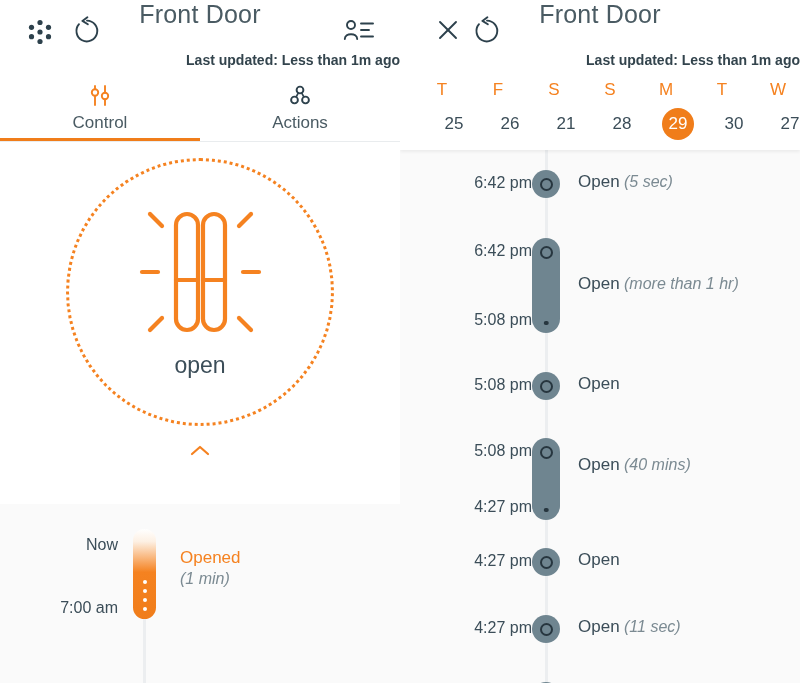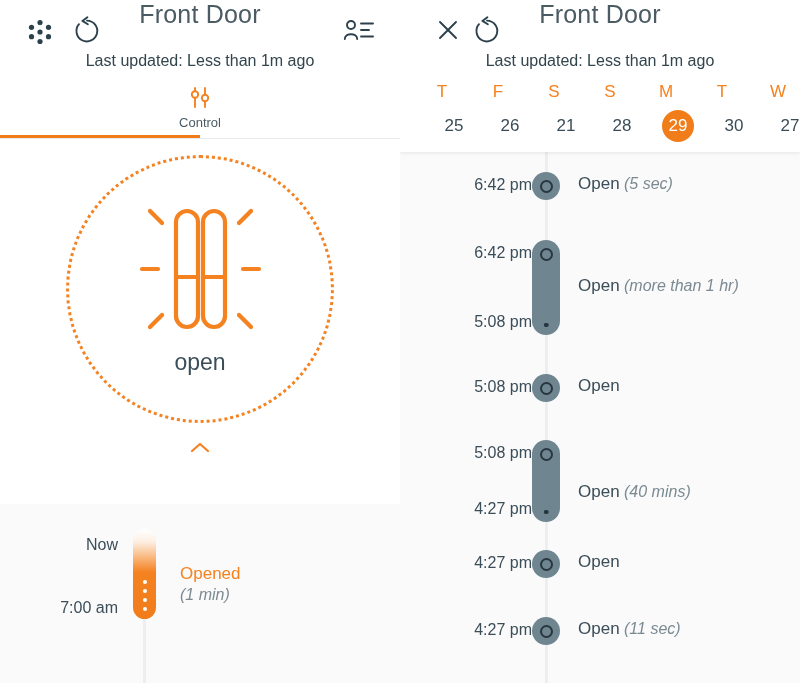--- a/index.html
+++ b/index.html
@@ -40,41 +40,42 @@
   .icon-btn {
     position: absolute;
     display: flex; align-items: center; justify-content: center;
   }
   .ic-grid { left: 22px; top: 16px; width: 36px; height: 32px; }
   .ic-refresh { left: 70px; top: 14px; width: 34px; height: 34px; }
   .ic-people { right: 22px; top: 14px; width: 38px; height: 34px; }
   .ic-close { left: 32px; top: 14px; width: 32px; height: 32px; }
 
   .subtitle {
-    text-align: center;
-    font-size: 16px;
+    text-align: right;
+    font-size: 14px;
     color: #33444d;
     margin-top: -8px;
+    font-weight: bold;
   }
 
   .tabs {
     display: flex;
     margin-top: 16px;
     position: relative;
   }
   .tab {
     flex: 1;
     display: flex;
     flex-direction: column;
     align-items: center;
     gap: 5px;
     padding-bottom: 8px;
     cursor: pointer;
   }
-  .tab-label { font-size: 13px; color: #4a5b63; }
+  .tab-label { font-size: 17px; color: #4a5b63; }
   .tab.active .tab-label { color: #4a5b63; }
   .tab-underline {
     position: absolute;
     bottom: 0; left: 0;
     width: 200px; height: 3px;
     background: #f07d1a;
   }
   .tabs-baseline {
     height: 1px; background: #e9ecee; width: 100%;
   }
@@ -165,21 +166,21 @@
   .log-time-start {
     position: absolute;
     left: 0; top: 95px;
     width: 118px;
     text-align: right;
     font-size: 16px;
     color: #3b4d58;
   }
   .log-text {
     position: absolute;
-    left: 180px; top: 60px;
+    left: 180px; top: 44px;
     text-align: left;
   }
   .log-action { font-size: 17px; color: #f58220; }
   .log-dur { font-size: 16px; color: #7b8a92; font-style: italic; margin-top: 2px; }
 
   
   .panel-right {
     position: relative;
     width: 400px; height: 683px;
     background: #fafafa;
@@ -310,20 +311,32 @@
           <svg width="26" height="24" viewBox="0 0 26 24" aria-hidden="true">
             <line x1="8" y1="2" x2="8" y2="5" stroke="#f58220" stroke-width="1.9" stroke-linecap="round"></line>
             <circle cx="8" cy="8.5" r="3.2" fill="none" stroke="#f58220" stroke-width="1.9"></circle>
             <line x1="8" y1="12" x2="8" y2="21" stroke="#f58220" stroke-width="1.9" stroke-linecap="round"></line>
             <line x1="18" y1="2" x2="18" y2="8.5" stroke="#f58220" stroke-width="1.9" stroke-linecap="round"></line>
             <circle cx="18" cy="12" r="3.2" fill="none" stroke="#f58220" stroke-width="1.9"></circle>
             <line x1="18" y1="15.5" x2="18" y2="21" stroke="#f58220" stroke-width="1.9" stroke-linecap="round"></line>
           </svg>
         </span>
         <span class="tab-label">Control</span>
+      </div>
+      <div class="tab">
+        <span>
+          <svg width="26" height="24" viewBox="0 0 26 24" aria-hidden="true">
+            <circle cx="13" cy="6" r="3.4" fill="none" stroke="#2d414c" stroke-width="1.9"></circle>
+            <circle cx="7.5" cy="16" r="3.4" fill="none" stroke="#2d414c" stroke-width="1.9"></circle>
+            <circle cx="18.5" cy="16" r="3.4" fill="none" stroke="#2d414c" stroke-width="1.9"></circle>
+            <line x1="11.2" y1="9.1" x2="9.2" y2="12.9" stroke="#2d414c" stroke-width="1.7"></line>
+            <line x1="14.8" y1="9.1" x2="16.8" y2="12.9" stroke="#2d414c" stroke-width="1.7"></line>
+          </svg>
+        </span>
+        <span class="tab-label">Actions</span>
       </div>
       <div class="tab-underline"></div>
     </div>
     <div class="tabs-baseline"></div>
 
     <div class="dial-wrap">
       <div class="dial">
         <span>
           <svg width="140" height="132" viewBox="0 0 140 132" aria-hidden="true">
             <g stroke="#f58220" stroke-width="4.2" fill="none" stroke-linecap="round">
@@ -449,21 +462,21 @@
           </div>
           <div class="tl-label" style="top: 2px;"><span>Open</span></div>
         </div>
         <div class="tl-row" style="top: 288px; height: 82px;">
           <div class="tl-time" style="top: 4px;">5:08 pm</div>
           <div class="tl-time" style="top: 60px;">4:27 pm</div>
           <div class="tl-dot span" style="height: 82px;">
             <div class="tl-ring"></div>
             <div class="tl-enddot"></div>
           </div>
-          <div class="tl-label" style="top: 42px;"><span>Open</span><em> (40 mins)</em></div>
+          <div class="tl-label" style="top: 17px;"><span>Open</span><em> (40 mins)</em></div>
         </div>
         <div class="tl-row" style="top: 398px; height: 28px;">
           <div class="tl-time" style="top: 4px;">4:27 pm</div>
           <div class="tl-dot" style="height: 28px;">
             <div class="tl-ring"></div>
           </div>
           <div class="tl-label" style="top: 2px;"><span>Open</span></div>
         </div>
         <div class="tl-row" style="top: 465px; height: 28px;">
           <div class="tl-time" style="top: 4px;">4:27 pm</div>

